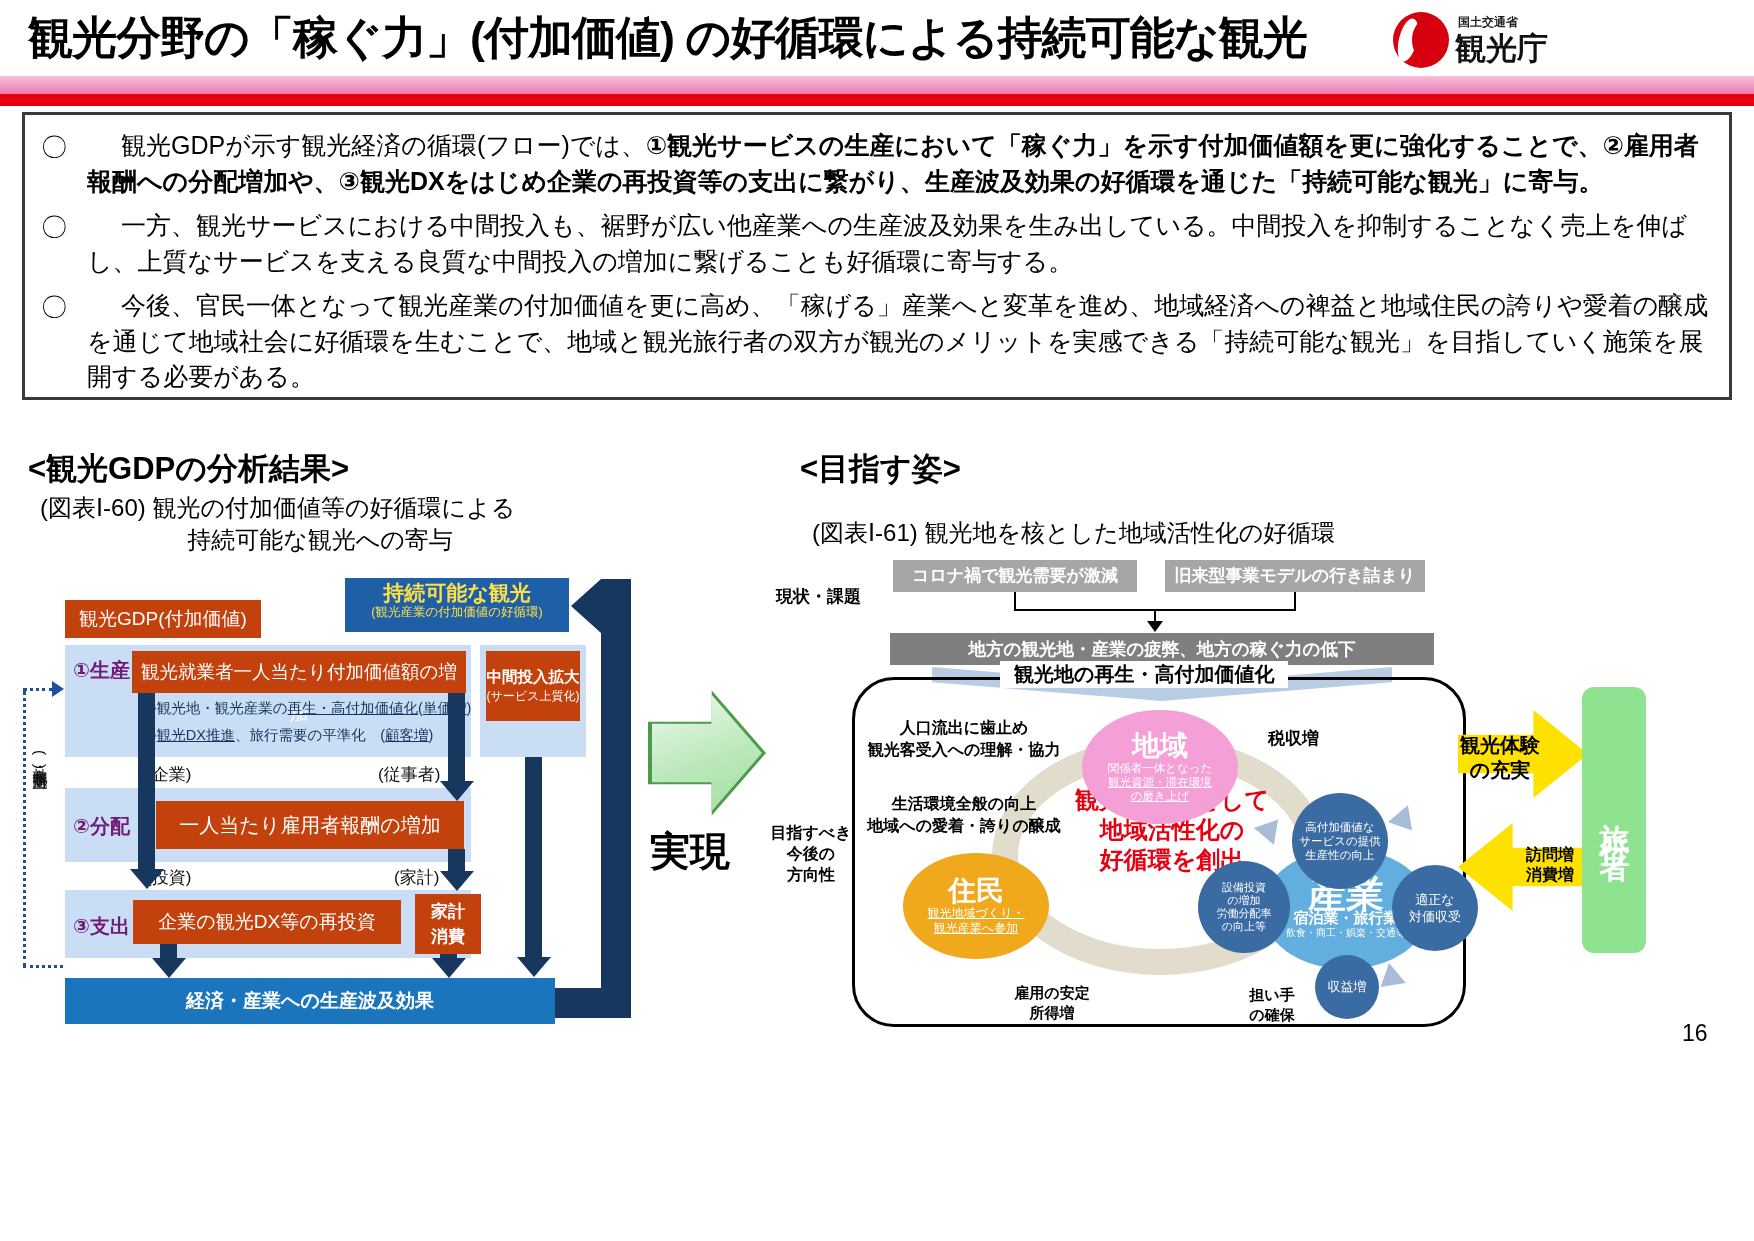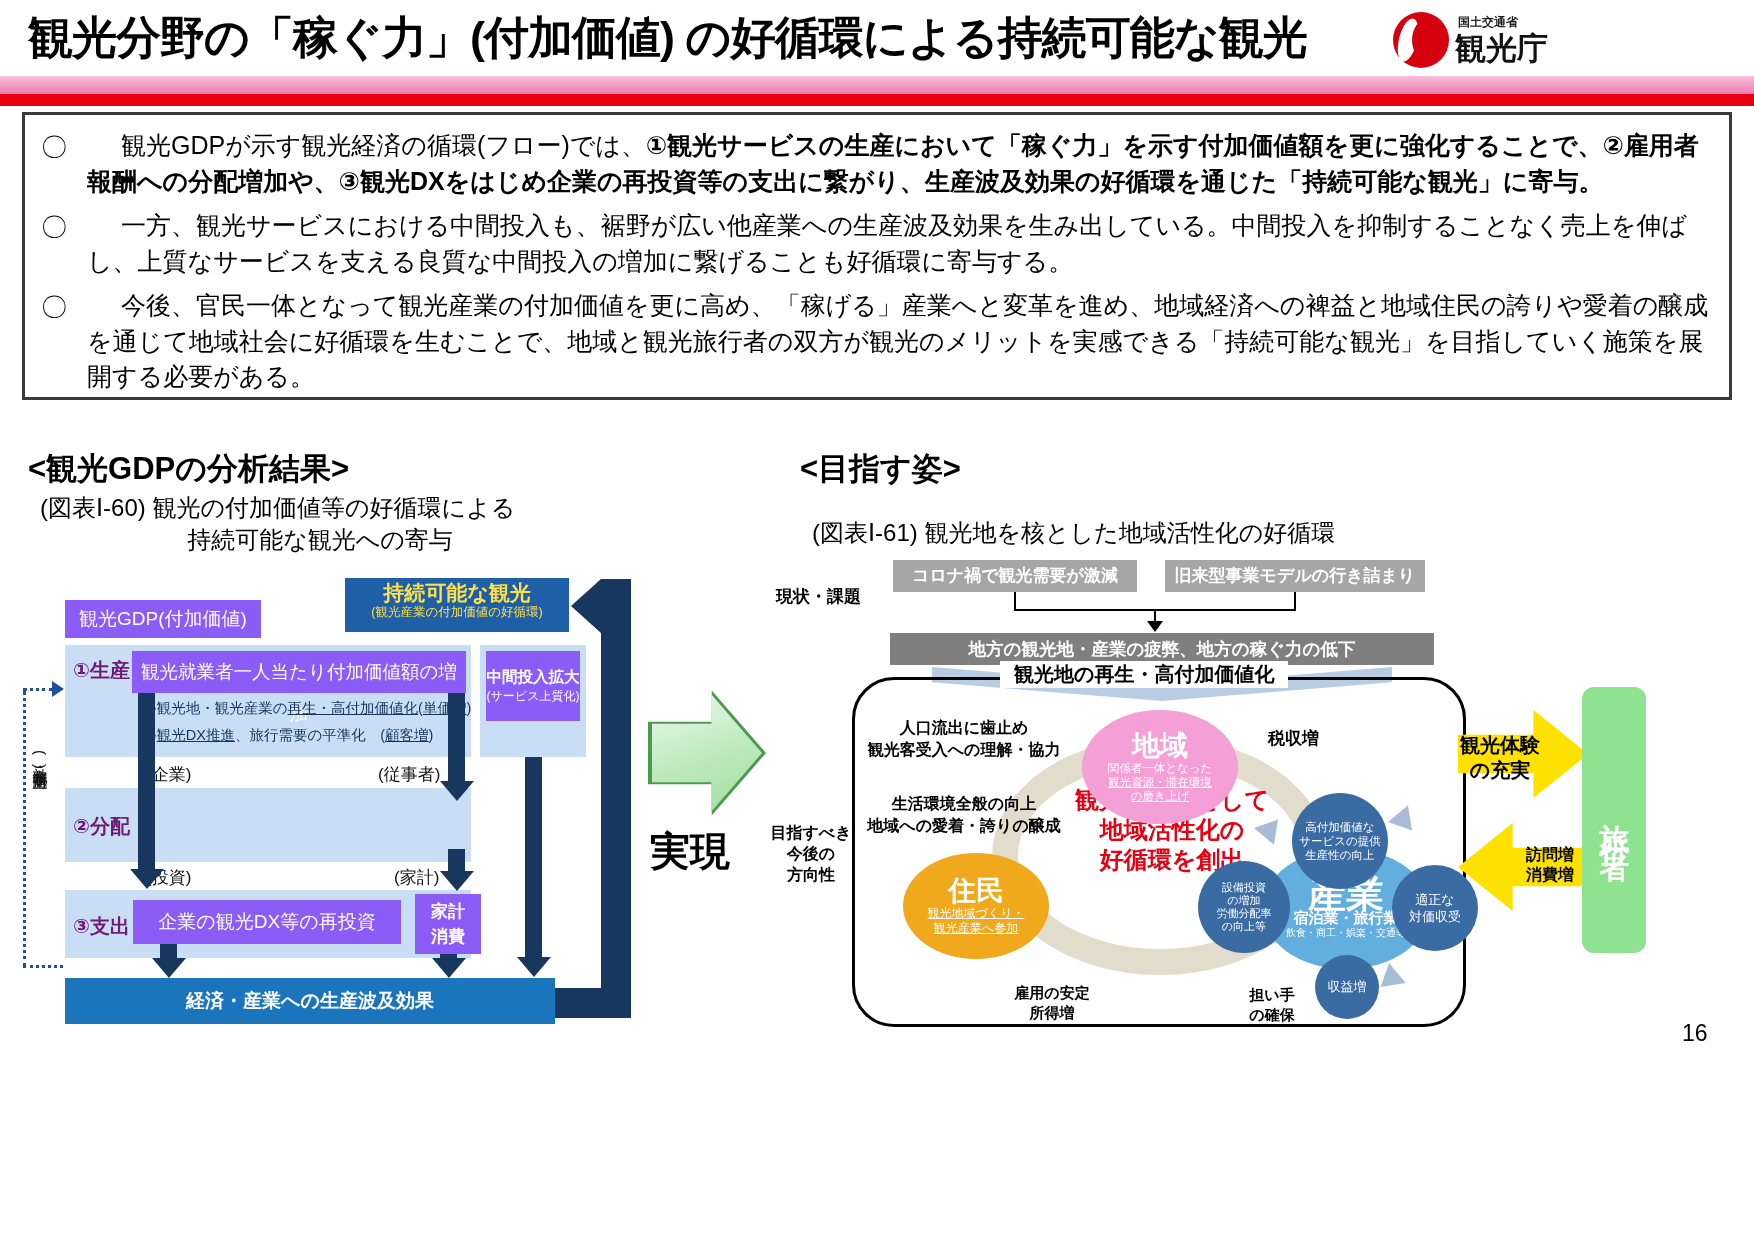--- a/index.html
+++ b/index.html
@@ -3,21 +3,21 @@
 <meta charset="utf-8">
 <style>
   html,body{margin:0;padding:0;}
   body{
     width:1754px;height:1241px;position:relative;background:#fff;overflow:hidden;
     font-family:"Liberation Sans","DejaVu Sans",sans-serif;color:#000;
   }
   .abs{position:absolute;}
   .pre{white-space:pre-line;}
   .ctr{text-align:center;}
-  .navy{background:#8b5cf6;color:#fff;}
+  .navy{background:#c2410c;color:#fff;}
   .flexc{display:flex;flex-direction:column;align-items:center;justify-content:center;}
   .circ{border-radius:50%;display:flex;flex-direction:column;align-items:center;justify-content:center;color:#fff;text-align:center;}
   .band{background:#c9ddf5;}
   .ulabel{font-size:17px;color:#111;}
   .steplabel{font-size:20px;font-weight:600;color:#701a75;}
   .tri{width:0;height:0;}
 </style>
 </head>
 <body>
 
@@ -86,20 +86,21 @@
   <div class="abs navy ctr flexc" style="left:426px;top:76px;width:94px;height:70px;">
     <div style="font-size:15.5px;font-weight:700;">中間投入拡大</div>
     <div style="font-size:12px;">(サービス上質化)</div>
   </div>
 
   <div class="abs ulabel" style="left:86px;top:188px;">(企業)</div>
   <div class="abs ulabel" style="left:318px;top:188px;">(従事者)</div>
 
   <div class="abs band" style="left:5px;top:213px;width:406px;height:74px;"></div>
   <div class="abs steplabel" style="left:13px;top:238px;">②分配</div>
+  <div class="abs navy ctr" style="left:96px;top:226px;width:308px;height:48px;font-size:20px;line-height:48px;">一人当たり雇用者報酬の増加</div>
 
   <div class="abs ulabel" style="left:86px;top:291px;">(投資)</div>
   <div class="abs ulabel" style="left:334px;top:291px;">(家計)</div>
 
   <div class="abs band" style="left:5px;top:315px;width:406px;height:68px;"></div>
   <div class="abs steplabel" style="left:13px;top:338px;">③支出</div>
   <div class="abs navy ctr" style="left:73px;top:325px;width:268px;height:44px;font-size:19px;line-height:44px;">企業の観光DX等の再投資</div>
   <div class="abs navy ctr pre flexc" style="left:355px;top:319px;width:66px;height:60px;font-size:17px;line-height:25px;font-weight:600;">家計
 消費</div>
 

